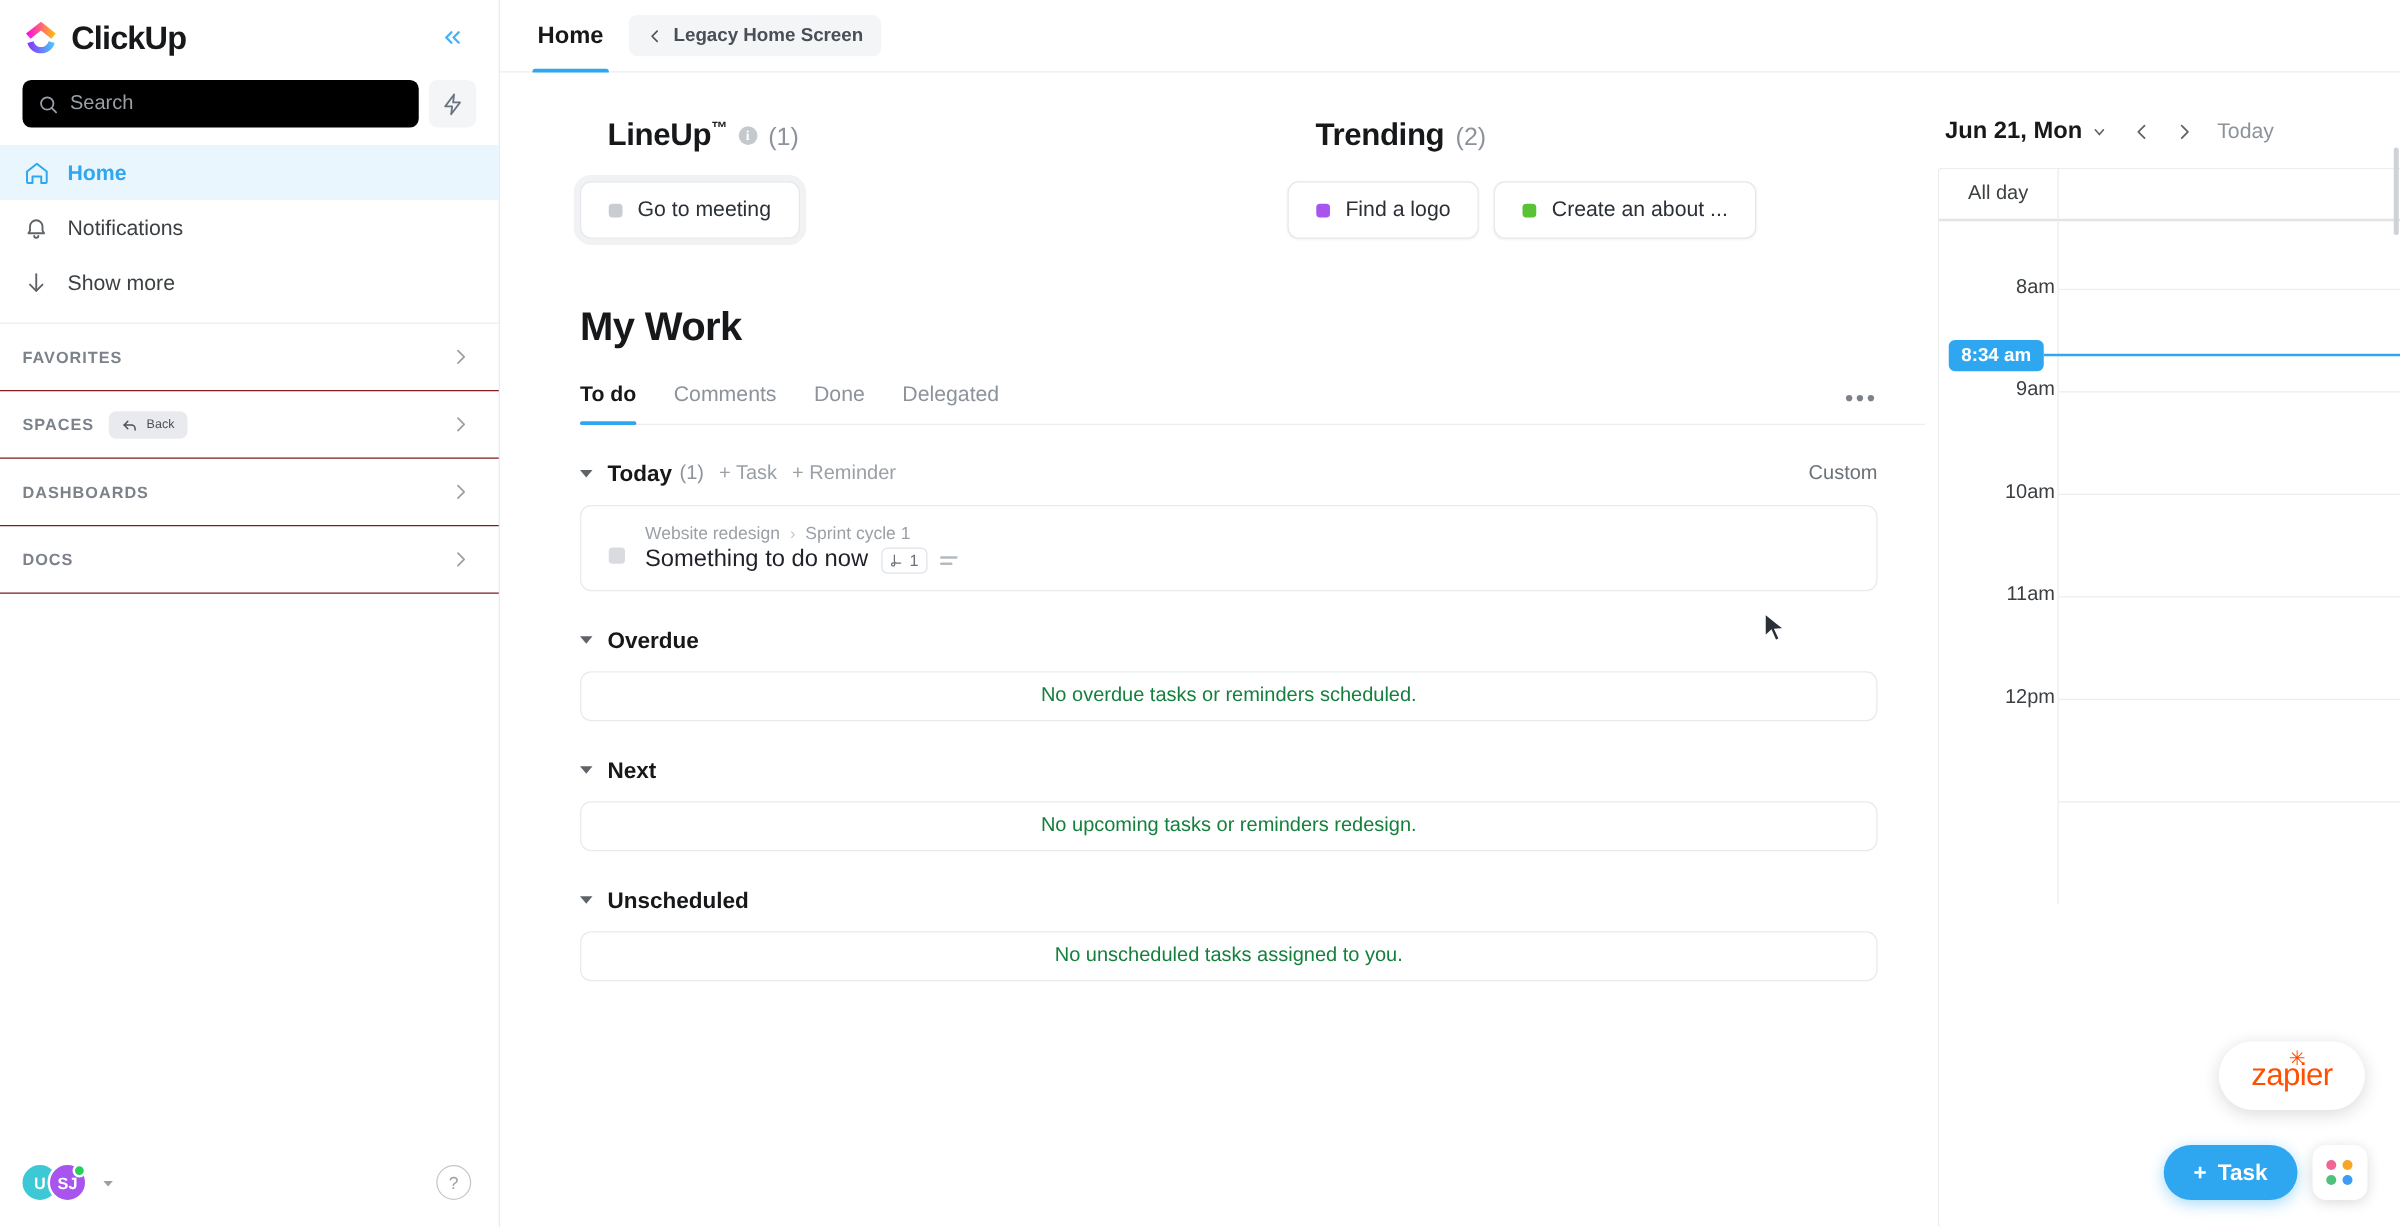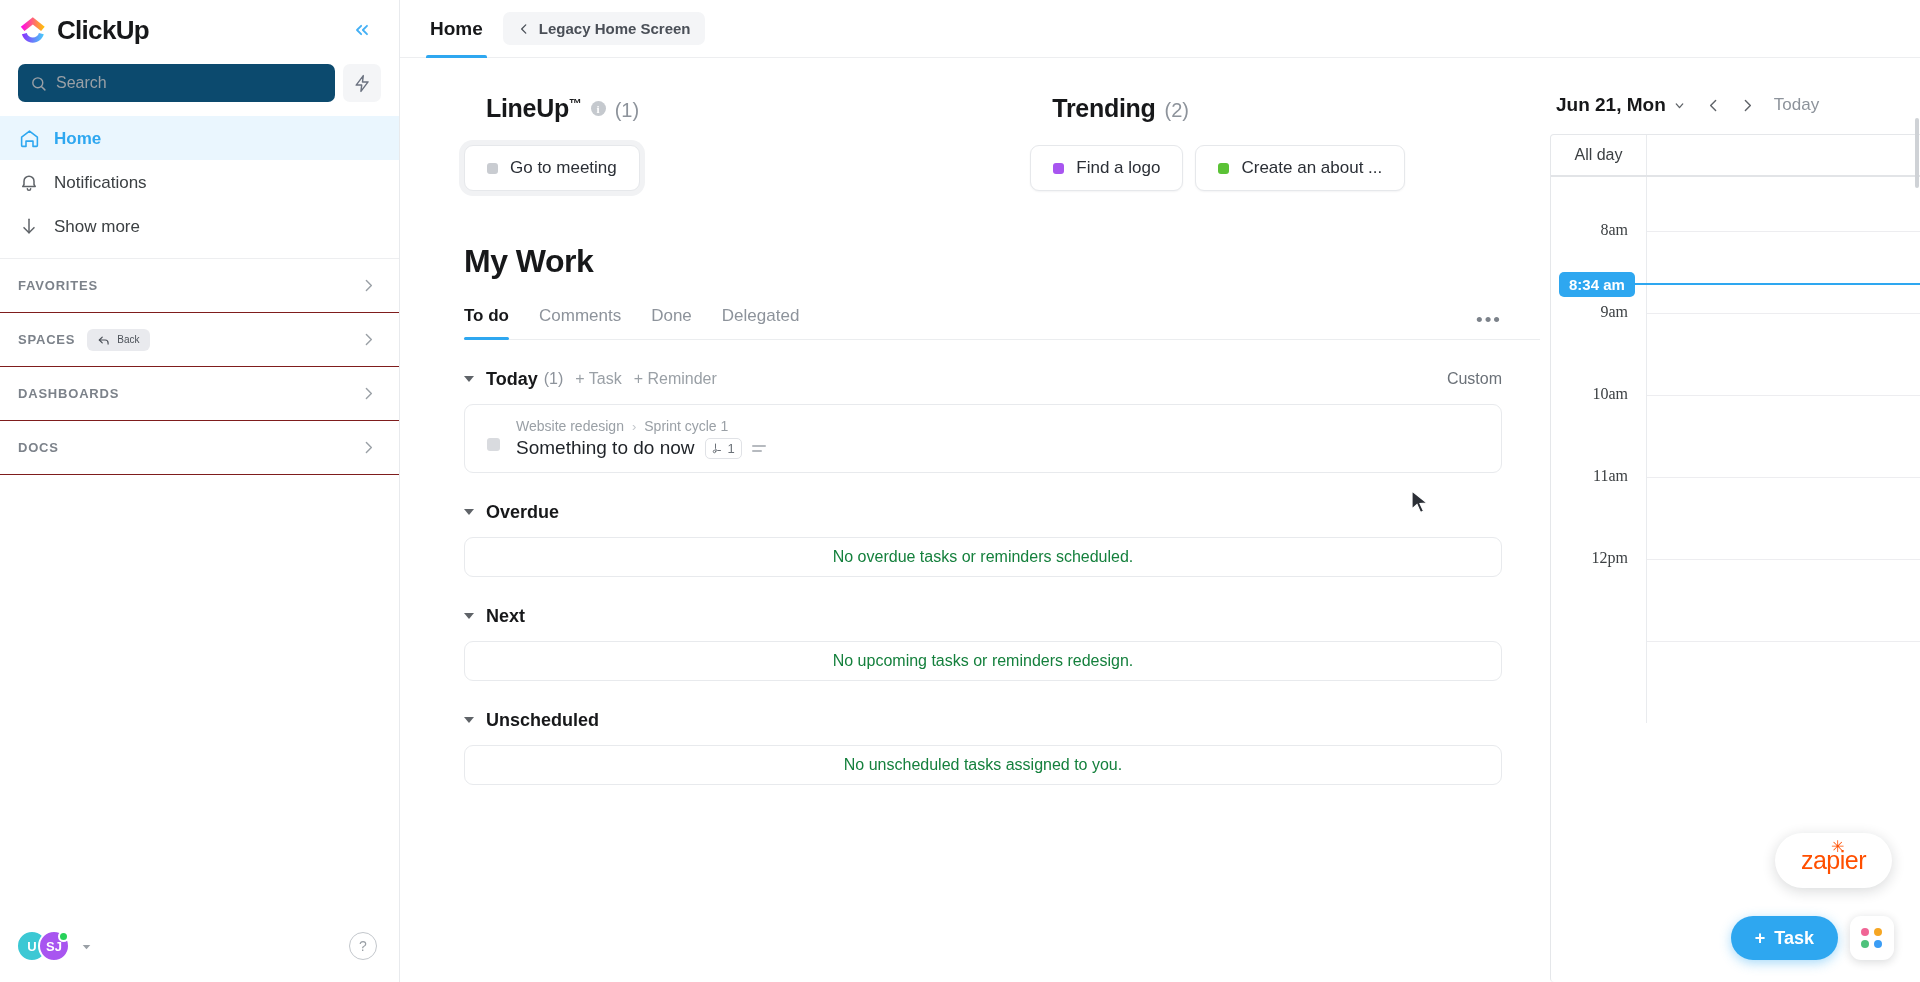--- a/index.html
+++ b/index.html
@@ -26,21 +26,21 @@
   .brand { display: flex; align-items: center; gap: 9px; }
   .brand-mark { width: 30px; height: 30px; display: block; }
   .brand-text { font-size: 26px; font-weight: 700; letter-spacing: -0.7px; color: #17181a; }
   .collapse-btn {
     width: 30px; height: 30px; display: flex; align-items: center; justify-content: center;
     color: #44b0f5; cursor: pointer; border-radius: 6px;
   }
 
   .search-row { display: flex; gap: 8px; padding: 4px 18px 14px 18px; align-items: center; }
   .search-box {
-    flex: 1; height: 38px; background: #0c4a6e; border-radius: 7px;
+    flex: 1; height: 38px; background: #000000; border-radius: 7px;
     display: flex; align-items: center; gap: 9px; padding: 0 12px;
     cursor: text;
   }
   .search-box .ph { font-size: 16px; color: #9aa0a6; }
   .bolt-btn {
     width: 38px; height: 38px; background: #f4f5f7; border-radius: 7px;
     display: flex; align-items: center; justify-content: center; cursor: pointer;
     color: #6b7280;
   }
 
@@ -232,21 +232,21 @@
   }
   .allday-cell { flex: 1; }
 
   .grid { flex: 1; position: relative; overflow: hidden; }
   .grid-inner { position: absolute; left: 0; right: 0; top: -28px; }
   .hour-row { display: flex; height: 82px; position: relative; }
   .hour-label {
     width: 96px; flex: 0 0 96px; position: relative; border-right: 1px solid #e9ebee;
   }
   .hour-label span {
-    position: absolute; right: 18px; top: -10px; font-size: 16px; color: #3c4043; white-space: nowrap; font-family: Liberation Serif, serif;
+    position: absolute; right: 2px; top: -10px; font-size: 16px; color: #3c4043; white-space: nowrap;
   }
   .hour-cell { flex: 1; border-top: 1px solid #ededf0; }
   .hour-row:first-child .hour-cell { border-top: none; }
 
   .now-line {
     position: absolute; left: 0; right: 0; height: 0; display: flex; align-items: center; z-index: 5;
   }
   .now-pill {
     background: #2ea7f0; color: #fff; font-size: 15px; font-weight: 700;
     border-radius: 5px; padding: 4px 10px; margin-left: 8px; white-space: nowrap;

